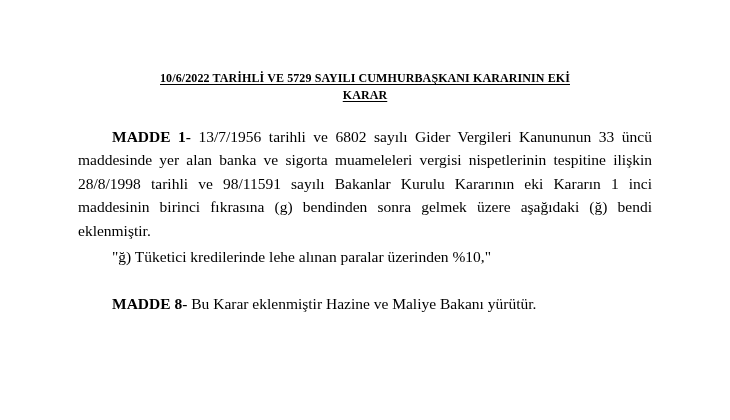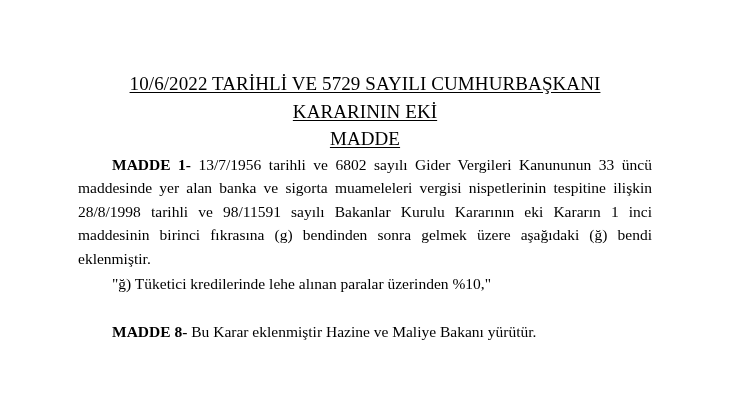--- a/index.html
+++ b/index.html
@@ -17,33 +17,34 @@
   .page {
     position: relative;
     width: 730px;
     height: 420px;
     background: #ffffff;
     box-sizing: border-box;
     padding: 70px 78px 0 78px;
   }
   .doc-title {
     text-align: center;
-    font-weight: normal;
-    font-size: 19px;
+    font-weight: bold;
+    font-size: 12px;
     line-height: 1.45;
     letter-spacing: 0.1px;
   }
   .doc-title .line {
     display: block;
   }
   .doc-title .underline {
     text-decoration: underline;
     text-underline-offset: 2px;
   }
   .body-block {
+    margin-top: 20px;
   }
   p.para {
     margin: 0 0 0 0;
     text-align: justify;
     text-justify: inter-word;
     font-size: 15.5px;
     line-height: 1.52;
     text-indent: 0;
   }
   p.para + p.para {
@@ -60,21 +61,21 @@
     height: 12px;
   }
 </style>
 </head>
 <body>
 
 <div class="page">
 
   <div class="doc-title">
     <span class="line underline">10/6/2022 TARİHLİ VE 5729 SAYILI CUMHURBAŞKANI KARARININ EKİ</span>
-    <span class="line underline">MADDE</span>
+    <span class="line underline">KARAR</span>
   </div>
 
   <div class="body-block">
 
     <p class="para">
       <span class="indent"></span><span class="label">MADDE 1-</span><span> 13/7/1956 tarihli ve 6802 sayılı Gider Vergileri Kanununun 33 üncü maddesinde yer alan banka ve sigorta muameleleri vergisi nispetlerinin tespitine ilişkin 28/8/1998 tarihli ve 98/11591 sayılı Bakanlar Kurulu Kararının eki Kararın 1 inci maddesinin birinci fıkrasına (g) bendinden sonra gelmek üzere aşağıdaki (ğ) bendi eklenmiştir.</span>
     </p>
 
     <p class="para">
       <span class="indent"></span><span>"ğ) Tüketici kredilerinde lehe alınan paralar üzerinden %10,"</span>

